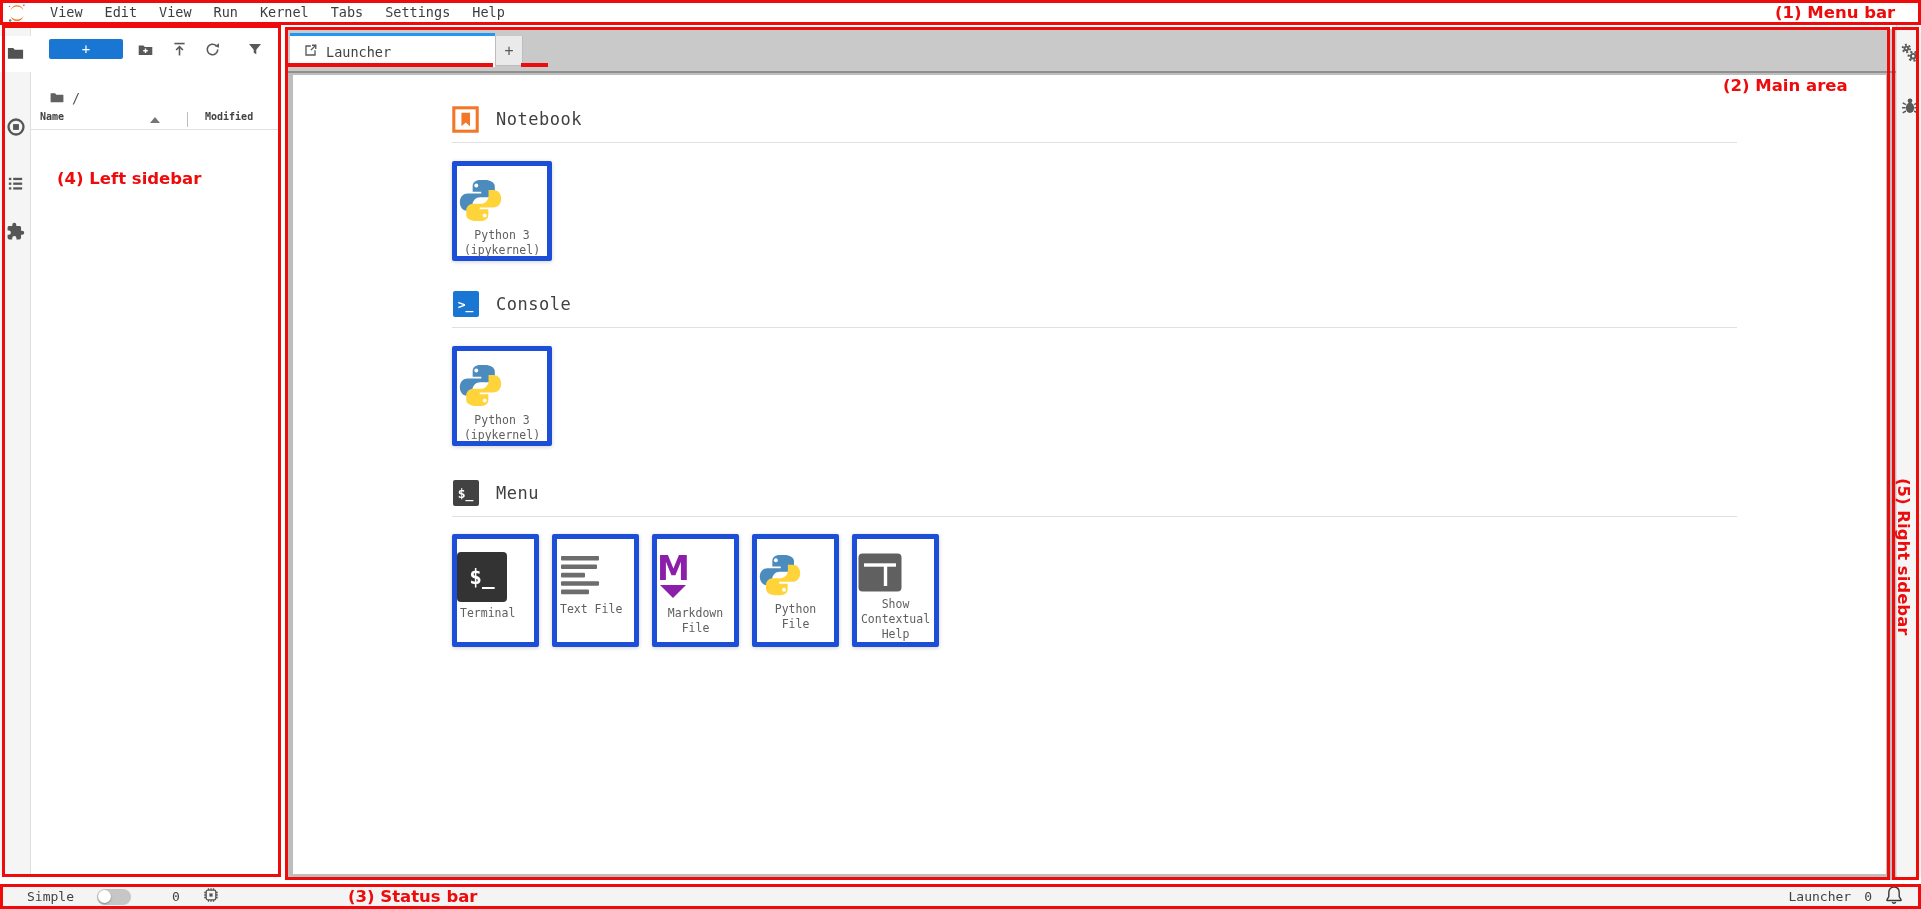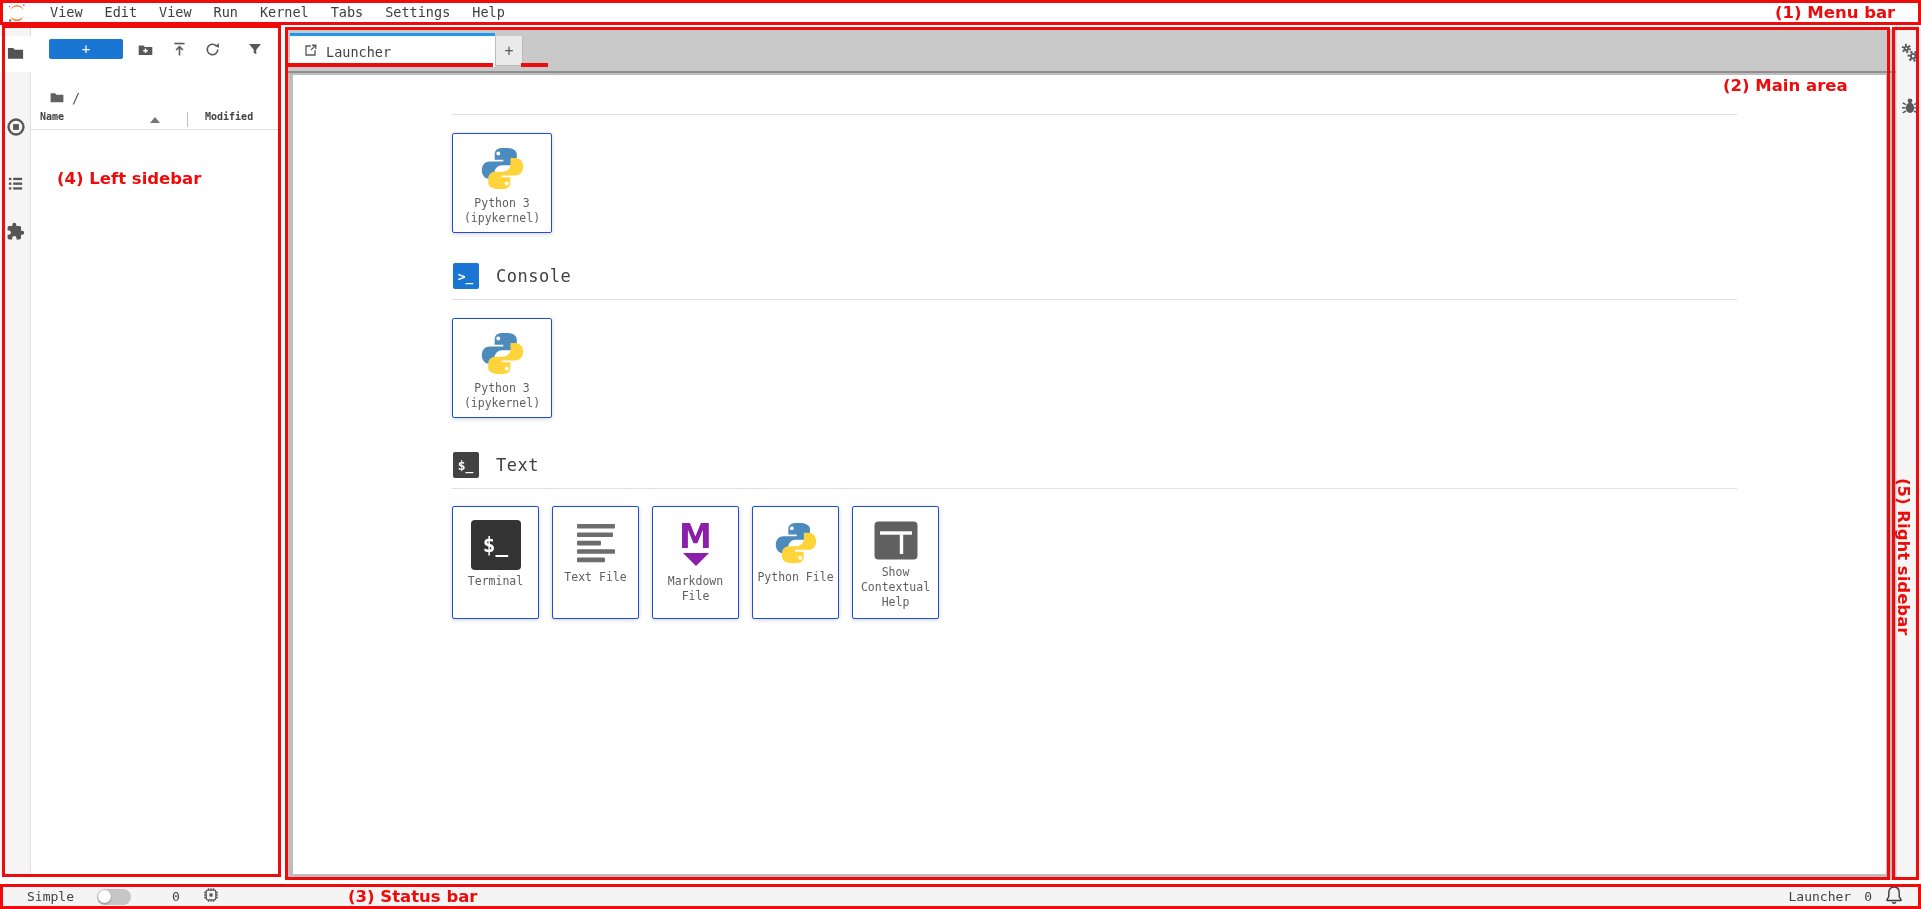--- a/index.html
+++ b/index.html
@@ -53,23 +53,23 @@
   .launcher { position:absolute; left:0; top:0; width:100%; height:100%; padding:30px 0 0 159px; }
   .section-header { display:flex; align-items:center; gap:17px; height:28px; }
   .section-title { font-size:17px; font-weight:500; color:#404040; letter-spacing:.5px; }
   .section-icon { width:27px; height:27px; display:flex; align-items:center; justify-content:center; }
   .icon-badge { width:26px; height:26px; border-radius:2px; color:#fff; font-weight:bold;
                 font-size:13px; display:flex; align-items:center; justify-content:center; }
   .badge-blue { background:#1976d2; }
   .badge-dark { background:#424242; }
   .divider { width:1285px; border:none; border-top:1px solid #e0e0e0; margin-top:9px; }
   .cards { display:flex; gap:13px; }
-  .card { background:#fff; border:1px solid #1d4ed8; border-radius:2px;
+  .card { background:#fff; border:5px solid #1d4ed8; border-radius:2px;
           box-shadow:0 1px 4px rgba(0,0,0,.18); cursor:pointer; text-align:center;
-          display:flex; flex-direction:column; align-items:center; }
+          display:flex; flex-direction:column; align-items:flex-start; }
   .kernel-card { width:100px; height:100px; margin-top:18px; padding-top:11px; }
   .other-card { width:87px; height:113px; margin-top:17px; padding-top:13px; }
   .card-label { margin-top:4px; font-size:11.5px; line-height:1.32; color:#5f5f5f; padding:0 3px; }
   .card-icon { display:flex; align-items:center; justify-content:center; }
   .terminal-chip { width:50px; height:50px; background:#333; border-radius:4px; color:#fff;
                    font-size:21px; font-weight:bold; display:flex; align-items:center; justify-content:center; }
   .md-wrap { display:flex; flex-direction:column; align-items:center; height:50px; justify-content:center; }
   .md-m { font-family:"DejaVu Sans","Liberation Sans",sans-serif; font-weight:bold; font-size:33px;
           line-height:.78; color:#8c1faa; }
   .md-tri { width:0; height:0; border-left:13px solid transparent; border-right:13px solid transparent;
@@ -216,20 +216,29 @@
           </svg>
         </span>
         <span>Launcher</span>
       </div>
       <div class="add-tab">+</div>
     </div>
 
     <div class="main-content">
       <div class="launcher">
 
+        <div class="section-header">
+          <span class="section-icon">
+            <svg width="29" height="29" viewBox="0 0 30 30">
+              <rect x="2" y="2" width="26" height="26" fill="#fff" stroke="#f37726" stroke-width="3.4"></rect>
+              <path d="M10.5 7.5h9.5v15l-4.75-4.1-4.75 4.1z" fill="#f37726"></path>
+            </svg>
+          </span>
+          <span class="section-title">Notebook</span>
+        </div>
         <hr class="divider">
         <div class="cards">
           <div class="card kernel-card">
             <span class="card-icon">
               <svg width="47" height="47" viewBox="0 0 48 48">
                 <path fill="#4b8bbe" d="M23.8 3c-5 0-7.8 2.4-7.8 6.4V15h8.8v1.9H10.9c-4.4 0-8 3.4-8 8.9s3.6 8.9 8 8.9h4.9v-6c0-4.4 3.5-8 7.9-8h8c3.8 0 6.9-3.1 6.9-6.9V9.4C38.6 5.4 33.8 3 28.8 3h-5z"></path>
                 <circle cx="19.7" cy="8.6" r="2" fill="#fff"></circle>
                 <path fill="#ffd43b" d="M24.2 45c5 0 7.8-2.4 7.8-6.4V33h-8.8v-1.9h13.9c4.4 0 8-3.4 8-8.9s-3.6-8.9-8-8.9h-4.9v6c0 4.4-3.5 8-7.9 8h-8c-3.8 0-6.9 3.1-6.9 6.9v4.4C9.4 42.6 14.2 45 19.2 45h5z"></path>
                 <circle cx="28.3" cy="39.4" r="2" fill="#fff"></circle>
               </svg>
@@ -256,21 +265,21 @@
               </svg>
             </span>
             <span class="card-label">Python 3 (ipykernel)</span>
           </div>
         </div>
 
         <div class="section-header" style="margin-top:33px;">
           <span class="section-icon">
             <span class="icon-badge badge-dark">$_</span>
           </span>
-          <span class="section-title">Text</span>
+          <span class="section-title">Menu</span>
         </div>
         <hr class="divider">
         <div class="cards">
           <div class="card other-card">
             <span class="card-icon">
               <span class="terminal-chip">$_</span>
             </span>
             <span class="card-label">Terminal</span>
           </div>
           <div class="card other-card">

